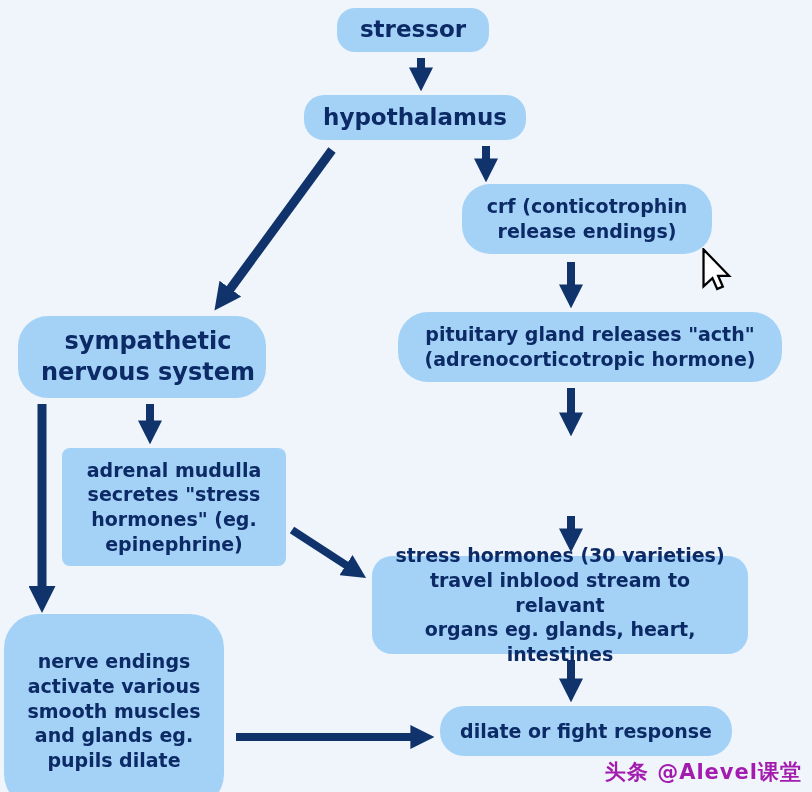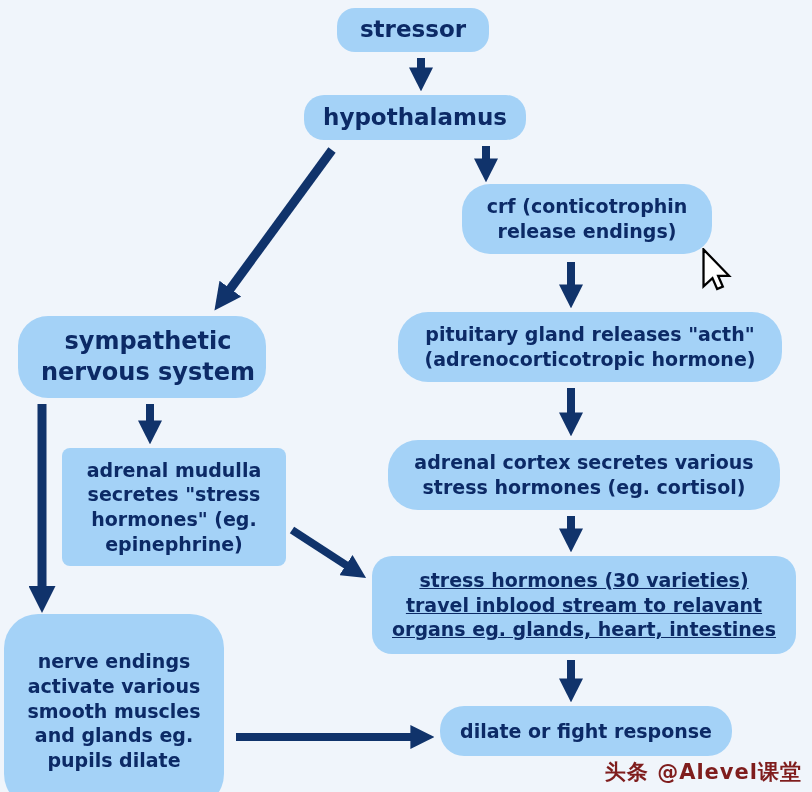--- a/index.html
+++ b/index.html
@@ -37,32 +37,32 @@
     box-sizing: border-box;
     font-size: 19px;
   }
   #n-stressor        { left:337px; top:8px;   width:152px; height:44px;  font-size:23px; border-radius:18px; }
   #n-hypothalamus    { left:304px; top:95px;  width:222px; height:45px;  font-size:23px; border-radius:20px; }
   #n-crf             { left:462px; top:184px; width:250px; height:70px;  border-radius:28px; }
   #n-sympathetic     { left:18px;  top:316px; width:248px; height:82px;  font-size:24px; border-radius:30px;padding-left:22px; }
   #n-pituitary       { left:398px; top:312px; width:384px; height:70px;  border-radius:30px; }
   #n-adrenal-medulla { left:62px;  top:448px; width:224px; height:118px; border-radius:8px; }
   #n-adrenal-cortex  { left:388px; top:440px; width:392px; height:70px;  border-radius:30px; }
-  #n-stress-hormones { left:372px; top:556px; width:424px; height:98px;  border-radius:20px;text-decoration:underline; }
+  #n-stress-hormones { left:372px; top:556px; width:376px; height:98px;  border-radius:20px; }
   #n-nerve-endings   { left:4px;   top:614px; width:220px; height:194px; border-radius:34px; }
   #n-flight          { left:440px; top:706px; width:292px; height:50px;  border-radius:24px; }
   .cursor {
     position: absolute;
     left: 702px; top: 248px;
     width: 30px; height: 44px;
   }
   .watermark {
     position: absolute;
     right: 10px; bottom: 6px;
-    color: #7f1d1d;
+    color: #a21caf;
     font-size: 21px;
     font-weight: bold;
     letter-spacing: 1px;
   }
 </style>
 </head>
 <body>
 
 <div class="canvas">
 
@@ -90,22 +90,20 @@
   <div class="node" id="n-crf">crf (conticotrophin
 release endings)</div>
   <div class="node" id="n-sympathetic">sympathetic
 nervous system</div>
   <div class="node" id="n-pituitary">pituitary gland releases "acth"
 (adrenocorticotropic hormone)</div>
   <div class="node" id="n-adrenal-medulla">adrenal mudulla
 secretes "stress
 hormones" (eg.
 epinephrine)</div>
-  <div class="node" id="n-adrenal-cortex">adrenal cortex secretes various
-stress hormones (eg. cortisol)</div>
   <div class="node" id="n-stress-hormones">stress hormones (30 varieties)
 travel inblood stream to relavant
 organs eg. glands, heart, intestines</div>
   <div class="node" id="n-nerve-endings">nerve endings
 activate various
 smooth muscles
 and glands eg.
 pupils dilate</div>
   <div class="node" id="n-flight">dilate or fight response</div>
 

